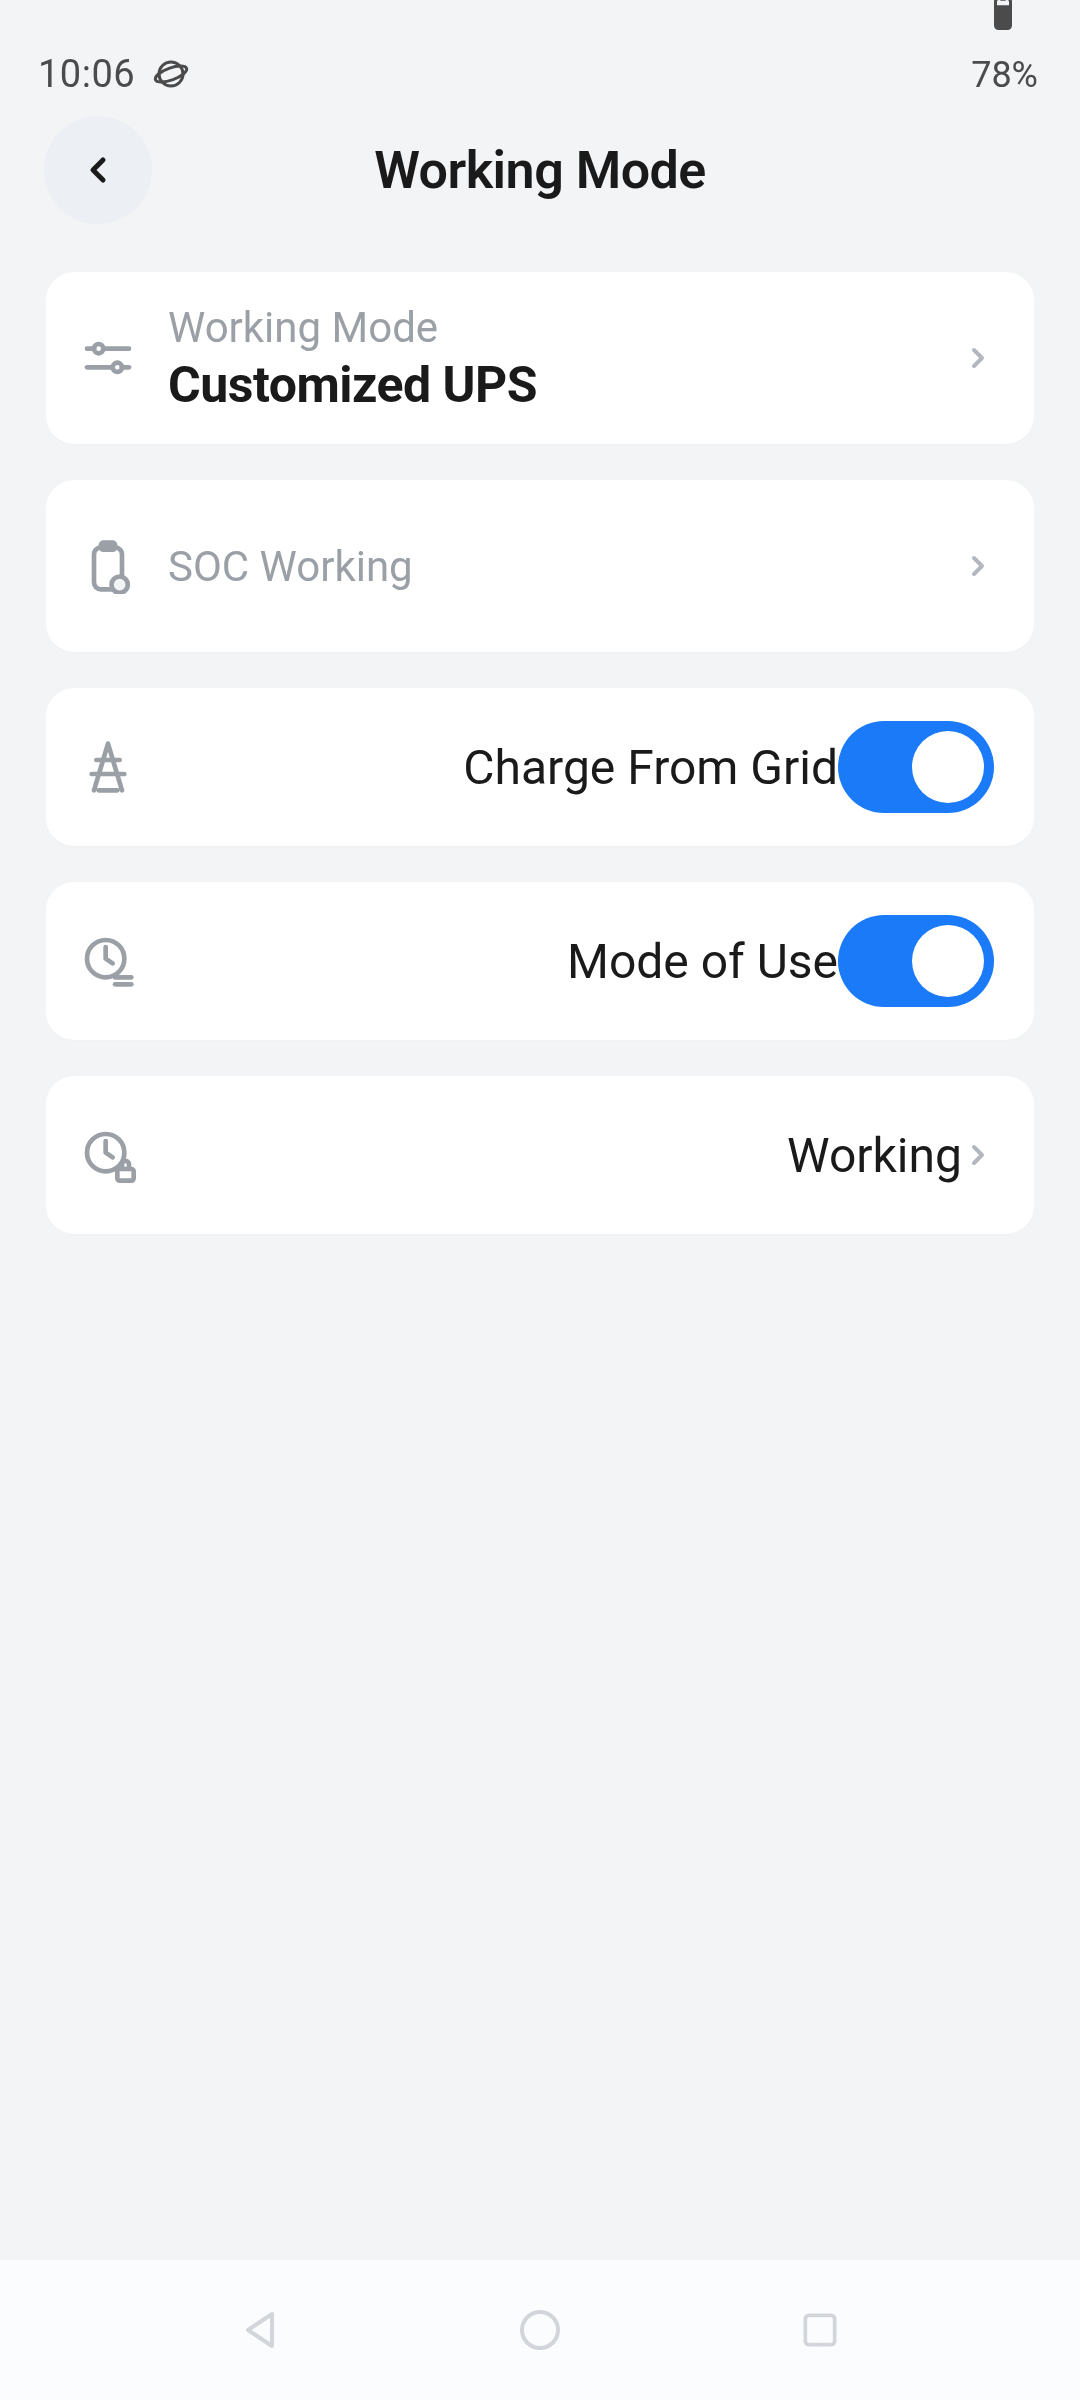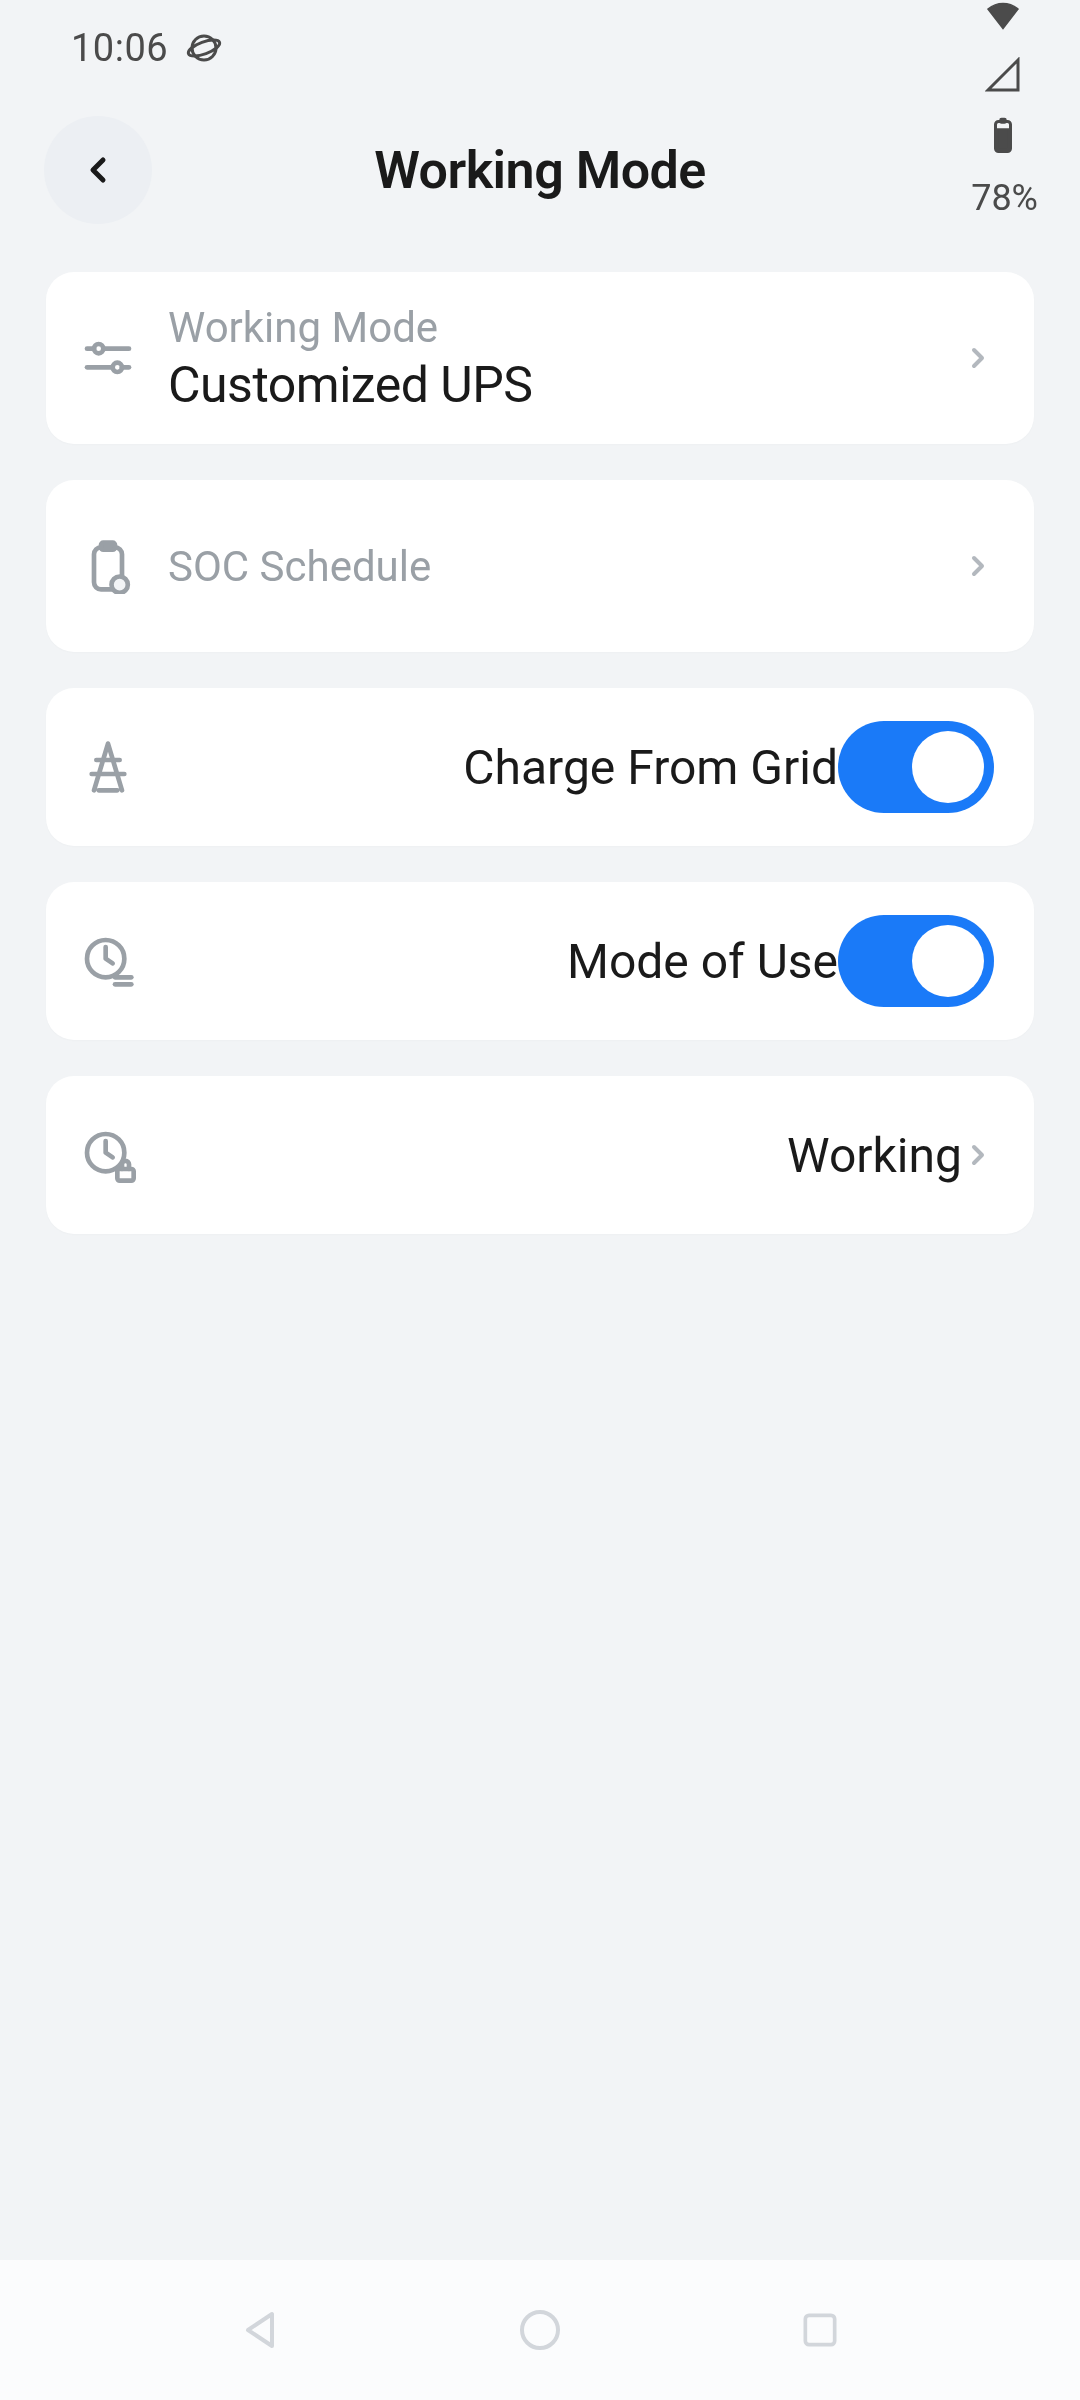--- a/index.html
+++ b/index.html
@@ -14,24 +14,23 @@
     font-family: -apple-system, BlinkMacSystemFont, "Segoe UI", Roboto, Helvetica, Arial, sans-serif;
     color: #1a1a1a;
     position: relative;
     overflow: hidden;
   }
 
   
   .status-bar {
     height: 96px;
     display: flex;
-    align-items: center;
+    align-items: flex-end;
     justify-content: space-between;
     padding: 0 42px 0 38px;
-    margin-left: 33px;
   }
   .status-left {
     display: flex;
     align-items: center;
     gap: 18px;
   }
   .status-time {
     font-size: 38px;
     font-weight: 400;
     color: #4b4b4b;
@@ -119,21 +118,21 @@
     flex-direction: column;
     gap: 4px;
   }
   .card-label {
     font-size: 42px;
     color: #9aa0a6;
     font-weight: 400;
   }
   .card-value {
     font-size: 50px;
-    font-weight: 400;
+    font-weight: 700;
     color: #1a1a1a;
     letter-spacing: -0.5px;
   }
   .card-title {
     font-size: 48px;
     font-weight: 400;
     color: #1a1a1a;
     text-align: right;
   }
   .chevron {
@@ -255,21 +254,21 @@
 
   <div class="card two-line">
     <div class="card-icon">
       <svg width="56" height="56" viewBox="0 0 24 24" fill="none" stroke="#9aa0a6" stroke-width="2" stroke-linecap="round" stroke-linejoin="round">
         <rect x="6" y="4" width="12" height="18" rx="3"></rect>
         <rect x="9" y="2" width="6" height="3" rx="1"></rect>
         <circle cx="17" cy="20" r="3.5" fill="#f2f4f6"></circle>
       </svg>
     </div>
     <div class="card-body">
-      <span class="card-label">SOC Schedule</span>
+      <span class="card-label">SOC Working</span>
     </div>
     <svg class="chevron" viewBox="0 0 24 24" fill="none" stroke="#b3b8be" stroke-width="3" stroke-linecap="round" stroke-linejoin="round">
       <polyline points="9 18 15 12 9 6"></polyline>
     </svg>
   </div>
 
   <div class="card">
     <div class="card-icon">
       <svg width="56" height="56" viewBox="0 0 24 24" fill="none" stroke="#9aa0a6" stroke-width="2" stroke-linecap="round" stroke-linejoin="round">
         <path d="M12 2L6 22M12 2l6 20M7 9h10M5 15h14M8 22h8"></path>

